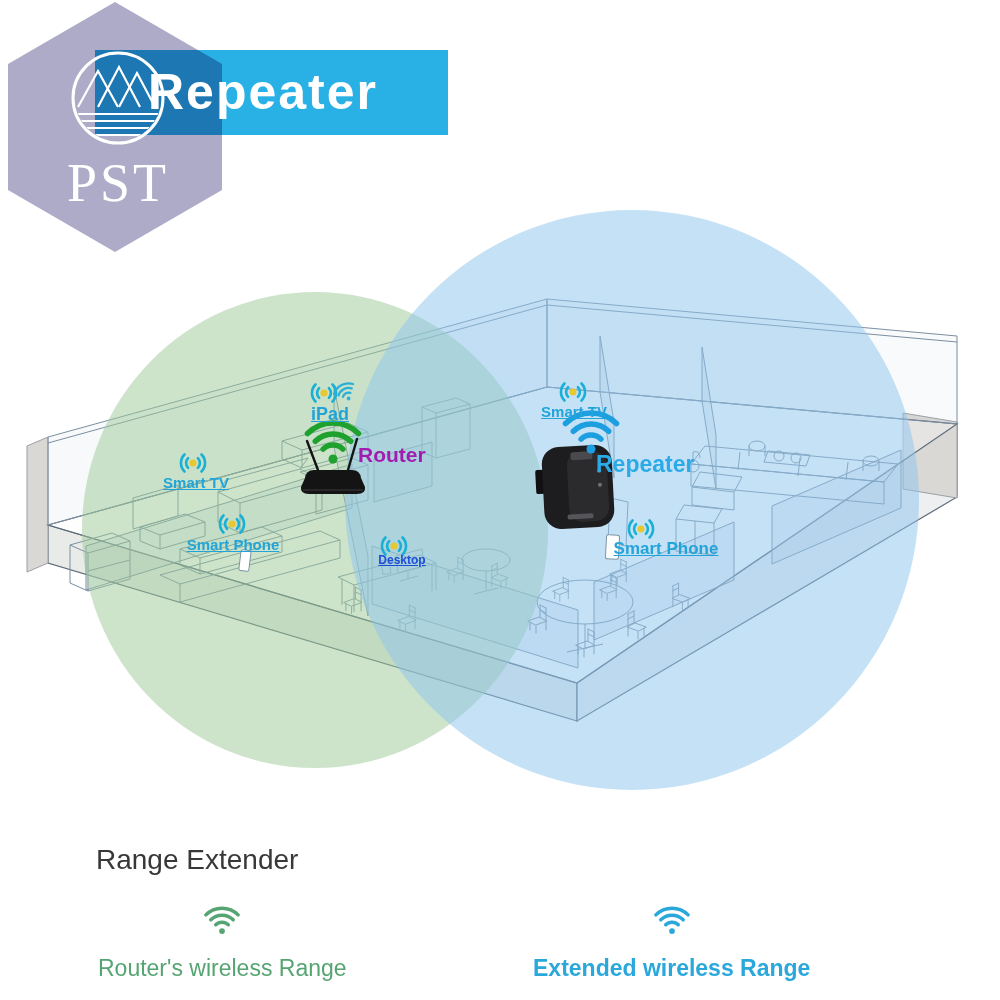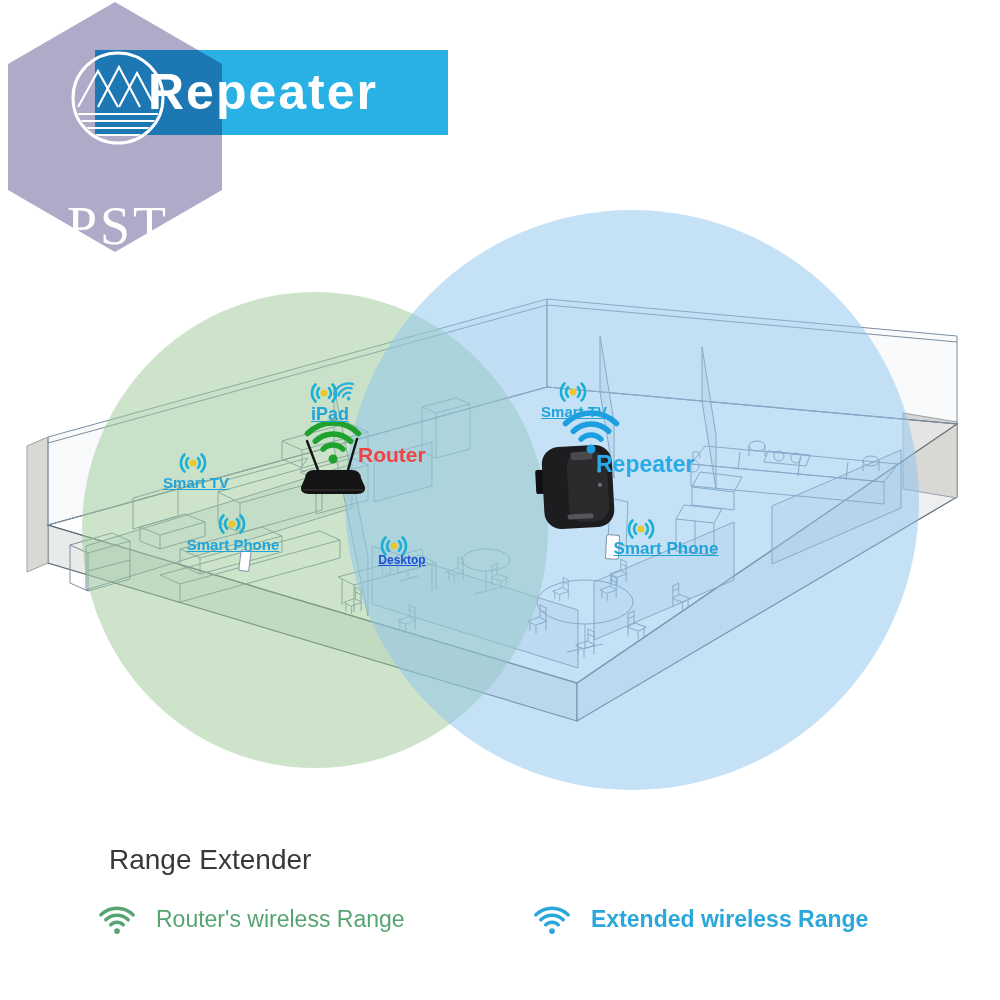--- a/index.html
+++ b/index.html
@@ -6,36 +6,36 @@
   .canvas{position:relative;width:1000px;height:1000px;background:#ffffff;overflow:hidden;
           font-family:"Liberation Sans",sans-serif;}
   
   .header{position:absolute;left:0;top:0;width:520px;height:280px;isolation:isolate;}
   .banner{position:absolute;left:95px;top:50px;width:353px;height:85px;background:#29b1e6;}
   .banner-title{position:absolute;left:148px;top:50px;height:85px;line-height:85px;
                 font-size:50px;font-weight:700;letter-spacing:2px;color:#ffffff;}
   .hex-svg{position:absolute;left:0;top:0;mix-blend-mode:multiply;}
   .logo-svg{position:absolute;left:0;top:0;}
   .logo-text{position:absolute;left:58px;top:152px;width:120px;text-align:center;
-             font-family:"Liberation Serif",serif;font-size:54px;letter-spacing:3px;color:#ffffff;margin-top:43px;}
+             font-family:"Liberation Serif",serif;font-size:54px;letter-spacing:3px;color:#ffffff;}
   
   .dlabel{position:absolute;font-weight:700;color:#22a4d8;white-space:nowrap;}
   .dlabel.center{transform:translateX(-50%);text-decoration:underline;}
   .lbl-stv-l{left:196px;top:474px;font-size:15px;}
   .lbl-sph-l{left:233px;top:536px;font-size:15px;}
   .lbl-ipad {left:330px;top:404px;font-size:18px;}
-  .lbl-router{left:358px;top:443px;font-size:21px;color:#ef4444;}
+  .lbl-router{left:358px;top:443px;font-size:21px;color:#a21caf;}
   .lbl-desktop{left:402px;top:553px;font-size:12px;color:#1d4ed8;}
   .lbl-stv-r{left:574px;top:403px;font-size:15px;}
   .lbl-repeater{left:596px;top:451px;font-size:23px;color:#2aabe8;}
   .lbl-sph-r{left:666px;top:539px;font-size:17px;}
   .icon{position:absolute;}
   
-  .footer-title{position:absolute;left:96px;top:844px;font-size:28px;color:#383838;margin-left:13px;}
-  .legend-item{position:absolute;display:flex;align-items:center;gap:20px;}
+  .footer-title{position:absolute;left:96px;top:844px;font-size:28px;color:#383838;}
+  .legend-item{position:absolute;display:flex;align-items:center;gap:20px;flex-direction:column;}
   .legend-1{left:98px;top:903px;}
   .legend-2{left:533px;top:903px;}
   .legend-label{font-size:23px;}
   .legend-1 .legend-label{color:#55a471;}
   .legend-2 .legend-label{color:#2aa8dc;font-weight:bold;}
   svg{display:block;}
 </style>
 </head>
 <body>
 

